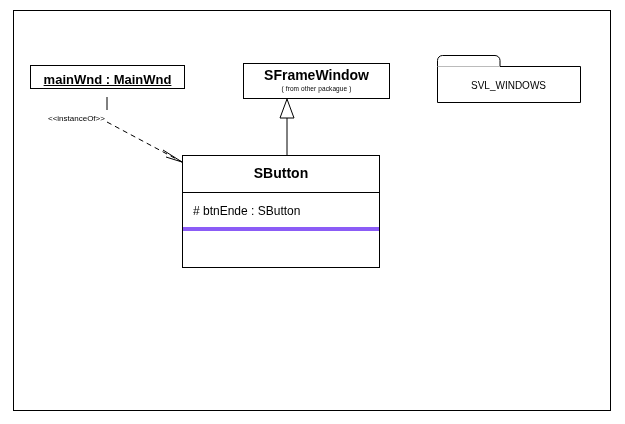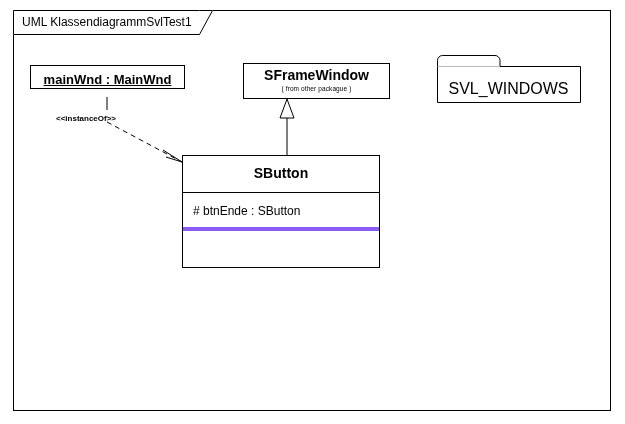--- a/index.html
+++ b/index.html
@@ -159,53 +159,46 @@
     position: absolute;
   }
   .pkg-windows { left: 437px; top: 54px; }
   .pkg-controls { left: 437px; top: 118px; }
   .pkg-label {
     position: absolute;
     left: 0;
     top: 26px;
     width: 143px;
     text-align: center;
-    font-size: 16px;
+    font-size: 10px;
     white-space: nowrap;
   }
 
   
   .connectors {
     position: absolute;
     left: 0; top: 0;
     pointer-events: none;
   }
 
   .edge-label {
     position: absolute;
-    left: 56px;
+    left: 48px;
     top: 114px;
     font-size: 8px;
     white-space: nowrap;
-    font-weight: bold;
   }
 </style>
 </head>
 <body>
 
 <div id="canvas">
 
   <div class="frame"></div>
 
-  <div class="frame-tab">
-    <svg class="frame-tab-svg" width="200" height="26" viewBox="0 0 200 26">
-      <path d="M0.5 0.5 L186.5 0.5 L199.5 0.5 L186.5 24.5 L0.5 24.5 Z" fill="#ffffff" stroke="#000000" stroke-width="1"></path>
-    </svg>
-    <div class="frame-tab-label">UML KlassendiagrammSvlTest1</div>
-  </div>
 
   <svg class="connectors" width="625" height="424" viewBox="0 0 625 424">
 
     <g>
       <line x1="107" y1="97" x2="107" y2="110" stroke="#000000" stroke-width="1"></line>
       <line x1="107" y1="122" x2="182" y2="162" stroke="#000000" stroke-width="1" stroke-dasharray="5,4"></line>
       <path d="M182 162 L163 150 M182 162 L166 157" stroke="#000000" stroke-width="1" fill="none"></path>
     </g>
 
     <g>

